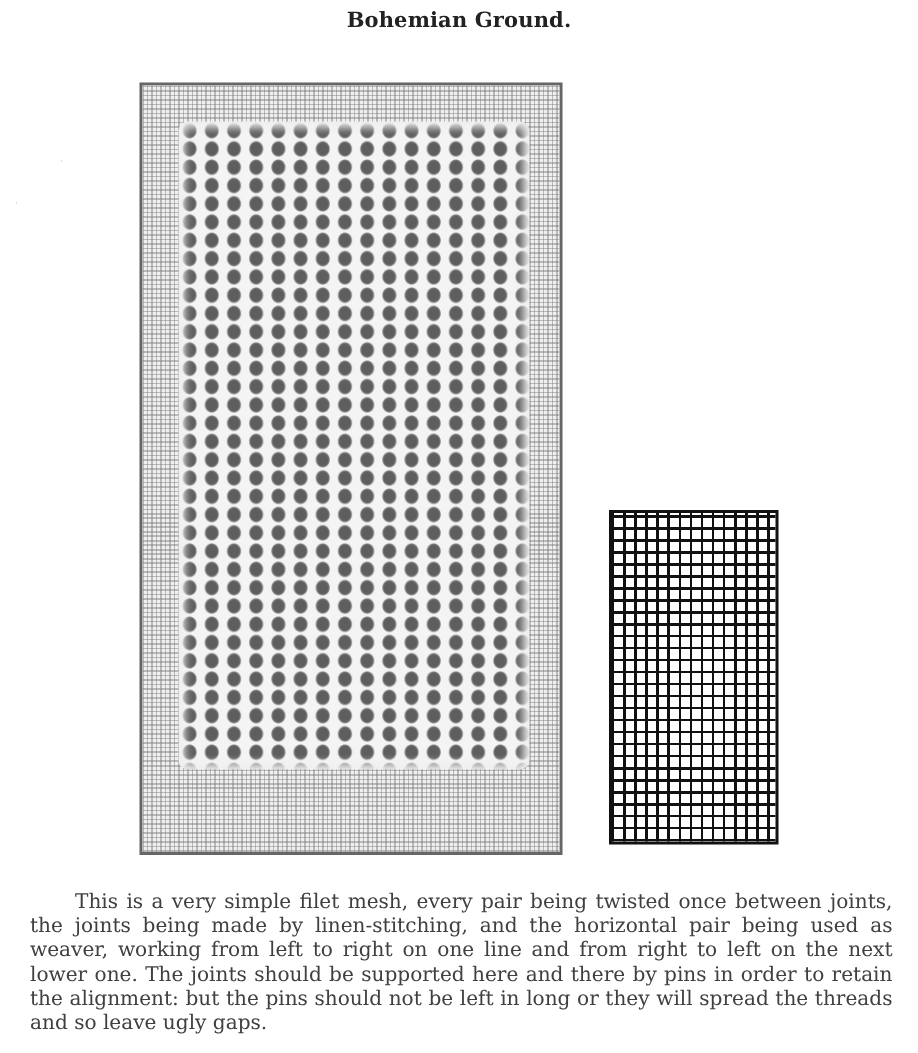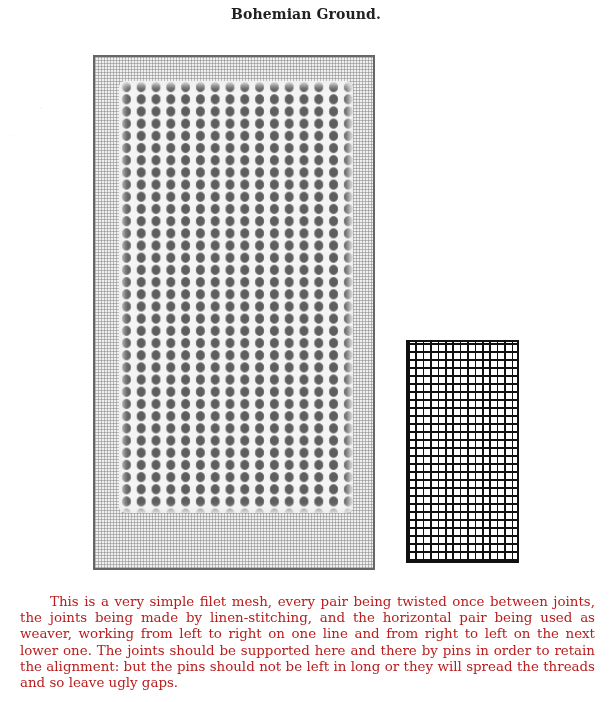--- a/index.html
+++ b/index.html
@@ -34,21 +34,21 @@
     .diagram {
       position: absolute; left: 406px; top: 340px; width: 113px; height: 223px;
       border: 2px solid #111; box-sizing: border-box; background-color: #fff;
       background-image:
         repeating-linear-gradient(0deg, #111 0 1.6px, transparent 1.6px 8px),
         repeating-linear-gradient(90deg, #111 0 1.6px, transparent 1.6px 7.4px);
     }
     .body-text {
       position: absolute; left: 20px; top: 594px; width: 575px;
       font-family: "DejaVu Serif", serif; font-size: 13.4px; line-height: 16.2px;
-      text-align: justify; text-align-last: left; color: #b91c1c;
+      text-align: justify; text-align-last: left; color: #404040;
     }
     .body-text p { margin: 0; text-indent: 30px; }
     .stray { position: absolute; color: #bbb; font-size: 6px; }
   </style>
 </head>
 <body>
 
 <div class="title">Bohemian Ground.</div>
 
 <div class="photo-frame">

